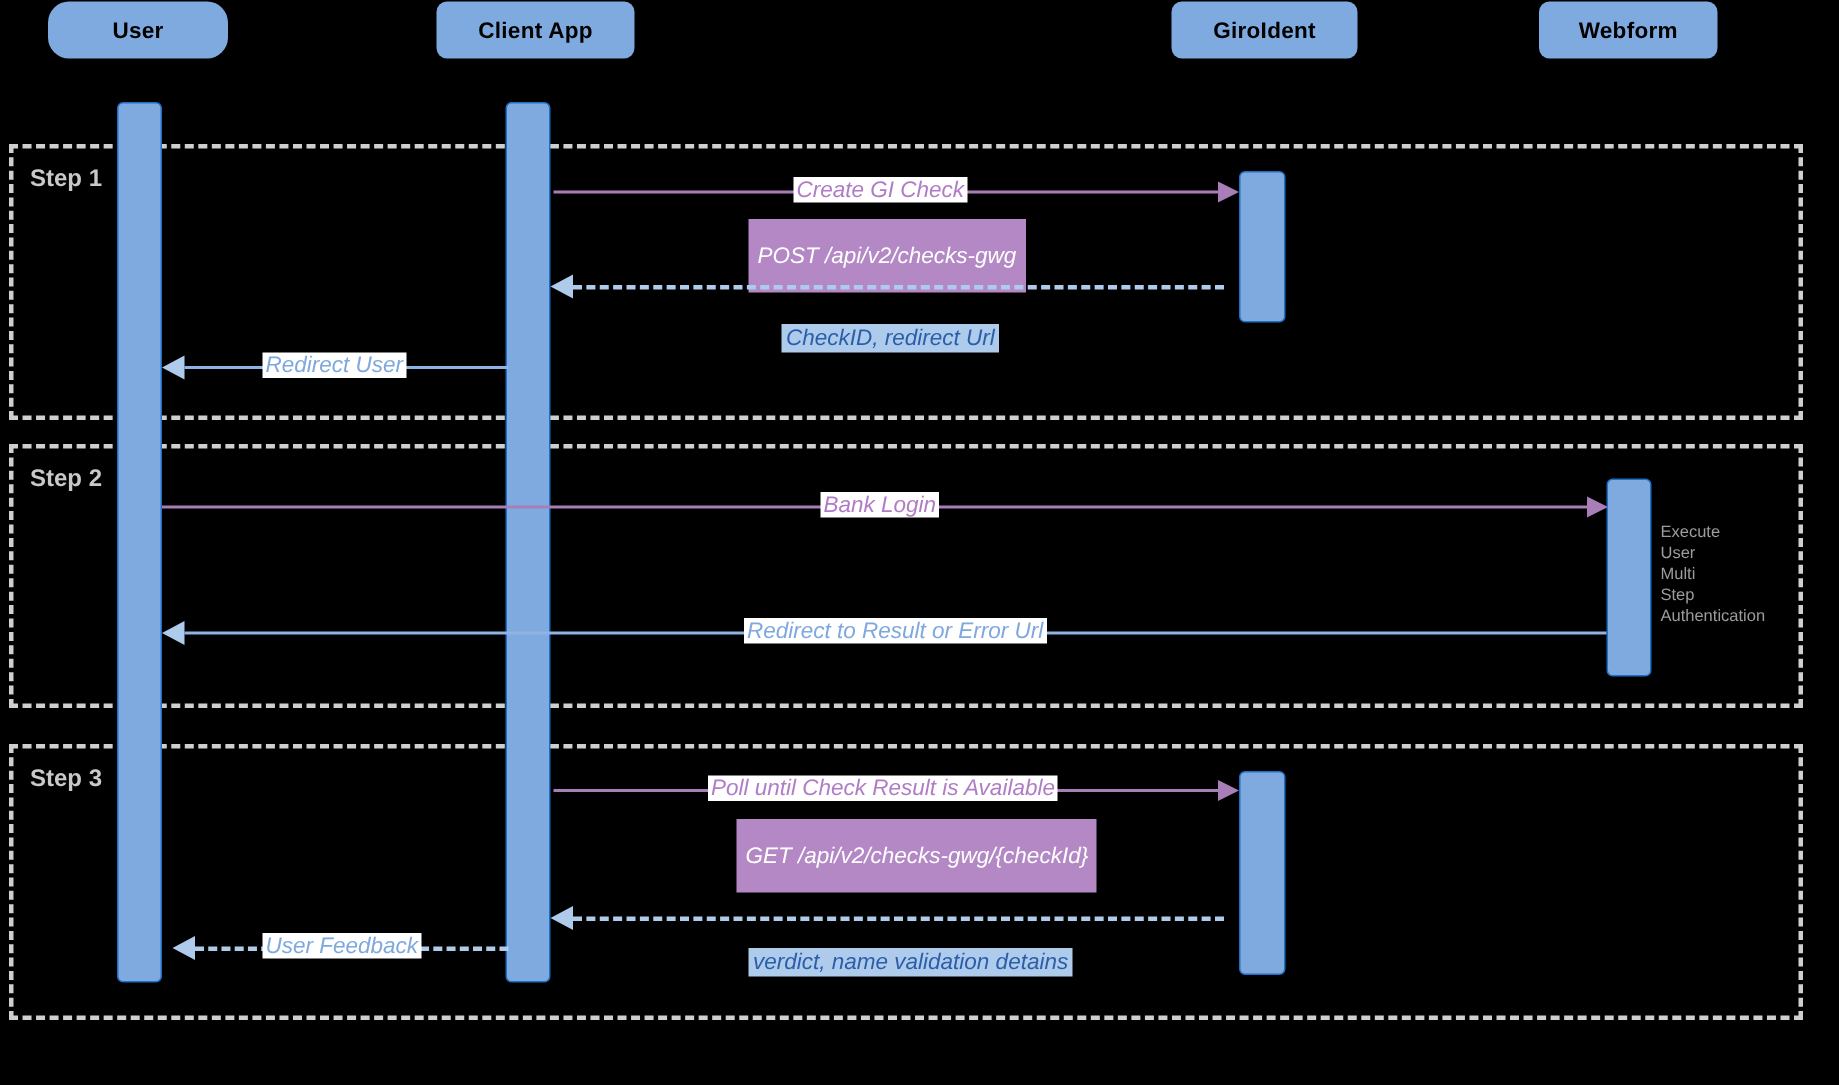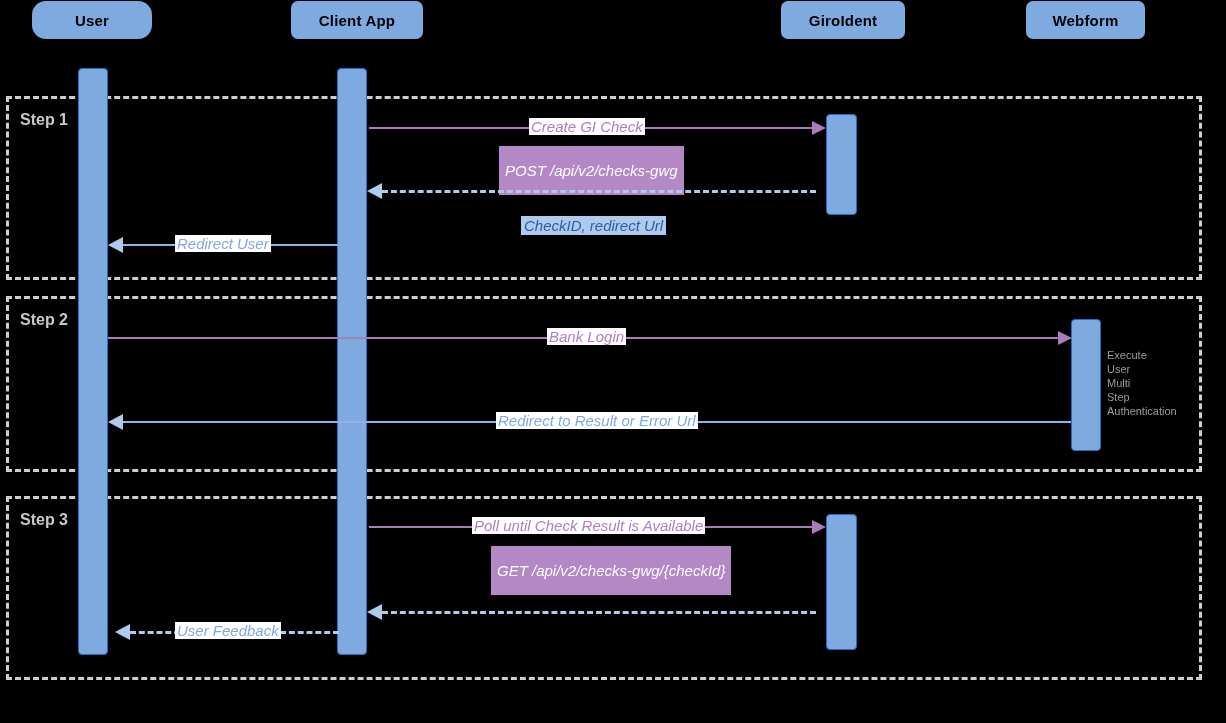--- a/index.html
+++ b/index.html
@@ -212,19 +212,20 @@
   
   
   <div class="msg-line solid-purple" style="left:369px; top:526px; width:445px;"></div>
   <div class="arrowhead arrow-right-filled-purple" style="left:812px; top:520px;"></div>
   <div class="msg-label lbl-purple" style="left:472px; top:517px;">Poll until Check Result is Available</div>
   <div class="msg-label lbl-chip-purple" style="left:477px; top:546px;margin-left:14px;">GET /api/v2/checks-gwg/{checkId}</div>
 
    Client App (dashed blue) --&gt;
   <div class="msg-line dashed-blue" style="left:382px; top:611px; width:434px;"></div>
   <div class="arrowhead arrow-left-open-blue" style="left:367px; top:604px;"></div>
+  <div class="msg-label lbl-chip-blue" style="left:499px; top:632px;">verdict, name validation detains</div>
 
    User (dashed blue) --&gt;
   <div class="msg-line dashed-blue" style="left:130px; top:631px; width:209px;"></div>
   <div class="arrowhead arrow-left-open-blue" style="left:115px; top:624px;"></div>
   <div class="msg-label lbl-blue" style="left:175px; top:622px;">User Feedback</div>
 
 </div>
 
 </body></html>

